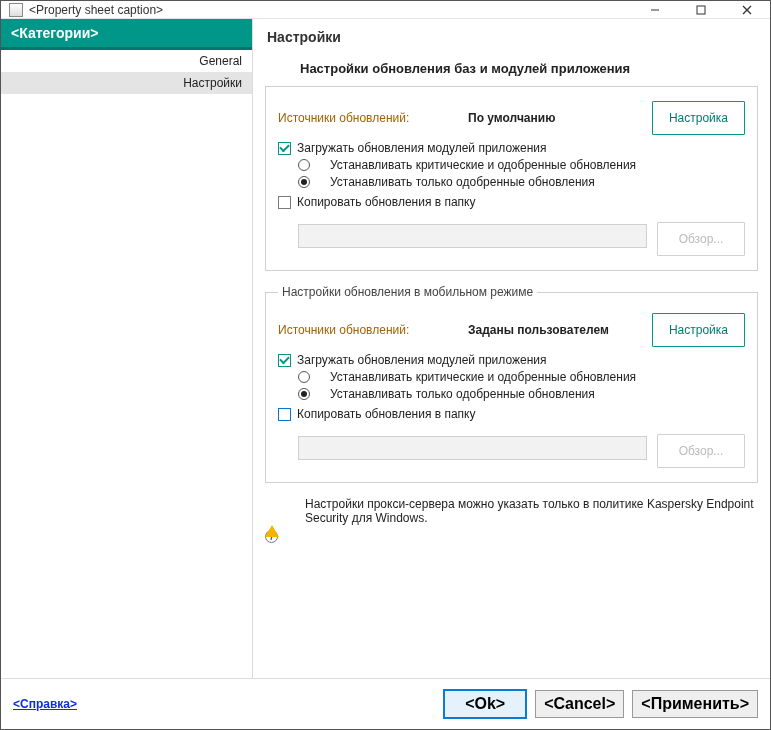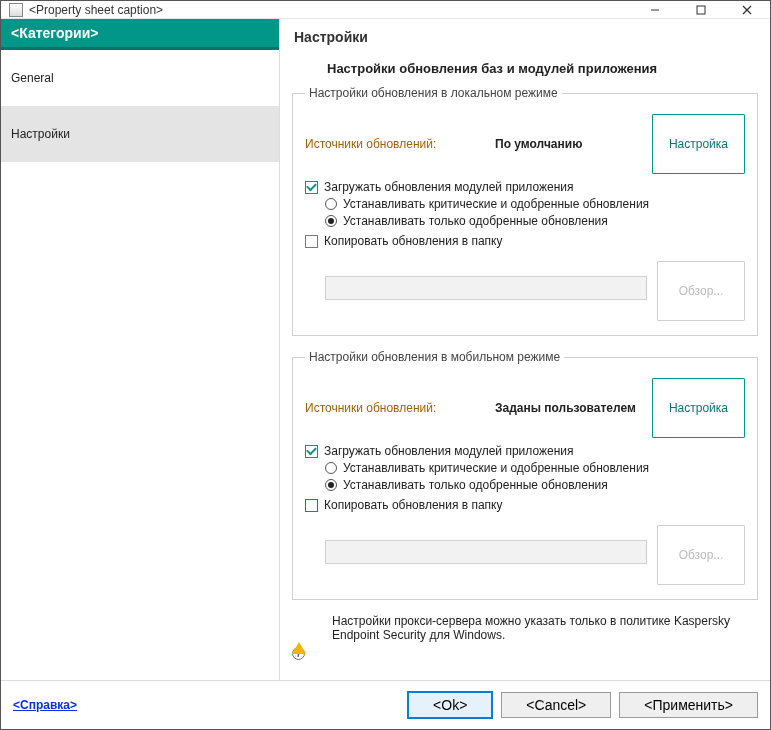--- a/index.html
+++ b/index.html
@@ -34,28 +34,28 @@
     width:14px; height:14px; border:1px solid #888; margin-right:6px;
     background: linear-gradient(#fff,#ddd);
   }
   .title-spacer { flex: 1; }
   .win-btn {
     width: 46px; height: 30px; display:flex; align-items:center; justify-content:center;
     font-size: 14px; color:#333; cursor:default;
   }
 
   .body-area { flex:1; display:flex; overflow:hidden; }
-  .sidebar { width:279px; border-right:1px solid #dcdcdc; display:flex; flex-direction:column; }
+  .sidebar { width:252px; border-right:1px solid #dcdcdc; display:flex; flex-direction:column; }
   .sidebar-header {
     background: var(--teal); color: #fff; font-weight: 700;
     padding: 6px 10px; font-size: 14px;
     border-bottom: 3px solid #00776c;
   }
   .sidebar-item {
-    padding: 21px 10px; font-size: 12px; color: #222; cursor:default;
+    padding: 4px 10px; font-size: 12px; color: #222; cursor:default;text-align:right;
   }
   .sidebar-item.selected { background: var(--sidebar-sel); }
 
   .main { flex:1; overflow:auto; padding: 0 0 0 0; display:flex; flex-direction:column;}
   .main-header {
     font-size: 14px; font-weight: 700; color: #333;
     padding: 10px 14px 10px 14px;
   }
   .content { padding: 0 12px 10px 12px; }
 
@@ -70,42 +70,42 @@
   }
   fieldset.fs legend {
     font-size: 12px; color:#444; padding: 0 4px;
   }
 
   .row { display:flex; align-items:center; gap:8px; margin: 4px 0; }
   .label-col { width:180px; color:#a16207; }
   .value-col { font-weight:700; flex:1; }
   .btn {
     border:1px solid var(--btn-border); color: var(--btn-text);
-    background:#fff; padding: 22px 16px; font-size:12px;
+    background:#fff; padding: 9px 16px; font-size:12px;
     cursor:pointer; min-width:88px; text-align:center;
     border-radius:1px;
   }
   .btn.disabled { color:#bbb; border-color:#d0d0d0; background:#fff; cursor:default;margin-top:7px;}
   .row.spread { justify-content: space-between; }
 
   .check { display:flex; align-items:center; gap:6px; margin:6px 0 2px 0;}
   .checkbox {
     width:13px; height:13px; border:1px solid #7a7a7a; background:#fff;
     display:inline-flex; align-items:center; justify-content:center;
     font-size:10px; line-height:1;
   }
   .checkbox.checked { border-color:#009688; }
   .checkbox.checked::after {
     content:""; width:7px; height:4px; border-left:2px solid #009688; border-bottom:2px solid #009688;
     transform: rotate(-45deg); margin-top:-2px;
   }
   .checkbox.unchecked-blue { border-color:#0078d7; }
 
   .radio-group { margin: 2px 0 6px 20px; }
-  .radio { display:flex; align-items:center; gap:6px; margin:3px 0; }
+  .radio { display:flex; align-items:center; gap:20px; margin:3px 0; }
   .radio .dot {
     width:12px; height:12px; border-radius:50%; border:1px solid #555; background:#fff;
     display:inline-flex; align-items:center; justify-content:center;
   }
   .radio .dot.on::after {
     content:""; width:6px; height:6px; border-radius:50%; background:#222;
   }
 
   .path-row { display:flex; align-items:center; gap:10px; margin: 6px 0 0 20px; }
   .path-input {
@@ -131,22 +131,22 @@
     font-size:9px; font-weight:700; color:#555; font-style:italic;
   }
 
   .footer {
     border-top:1px solid #dcdcdc; padding: 10px 12px;
     display:flex; align-items:center; gap:8px;
   }
   .help-link { color: var(--link); font-size:12px; font-weight:700; text-decoration:underline; cursor:pointer;}
   .footer-spacer { flex:1; }
   .fbtn {
-    min-width:84px; padding:4px 24px; font-size:14px;
-    border:1px solid #9a9a9a; background:#efefef; cursor:pointer;
+    min-width:84px; padding:4px 8px; font-size:16px;
+    border:1px solid #9a9a9a; background:#efefef; cursor:pointer;font-weight:bold;
   }
   .fbtn.primary { border:2px solid #0a7cd6; background:#e5f1fb; }
 </style>
 </head>
 <body>
 
 <div class="window">
 
   <div class="titlebar">
     <span class="title-icon"></span>
@@ -182,21 +182,20 @@
       </div>
     </div>
 
     <div class="main">
       <div class="main-header">Настройки</div>
       <div class="content">
 
         <div class="section-title">Настройки обновления баз и модулей приложения</div>
 
         <fieldset class="fs">
-          <legend>Настройки обновления в локальном режиме</legend>
 
           <div class="row spread">
             <div style="display:flex; gap:10px; align-items:center;">
               <span class="label-col">Источники обновлений:</span>
               <span class="value-col">По умолчанию</span>
             </div>
             <button class="btn">Настройка</button>
           </div>
 
           <div class="check">

